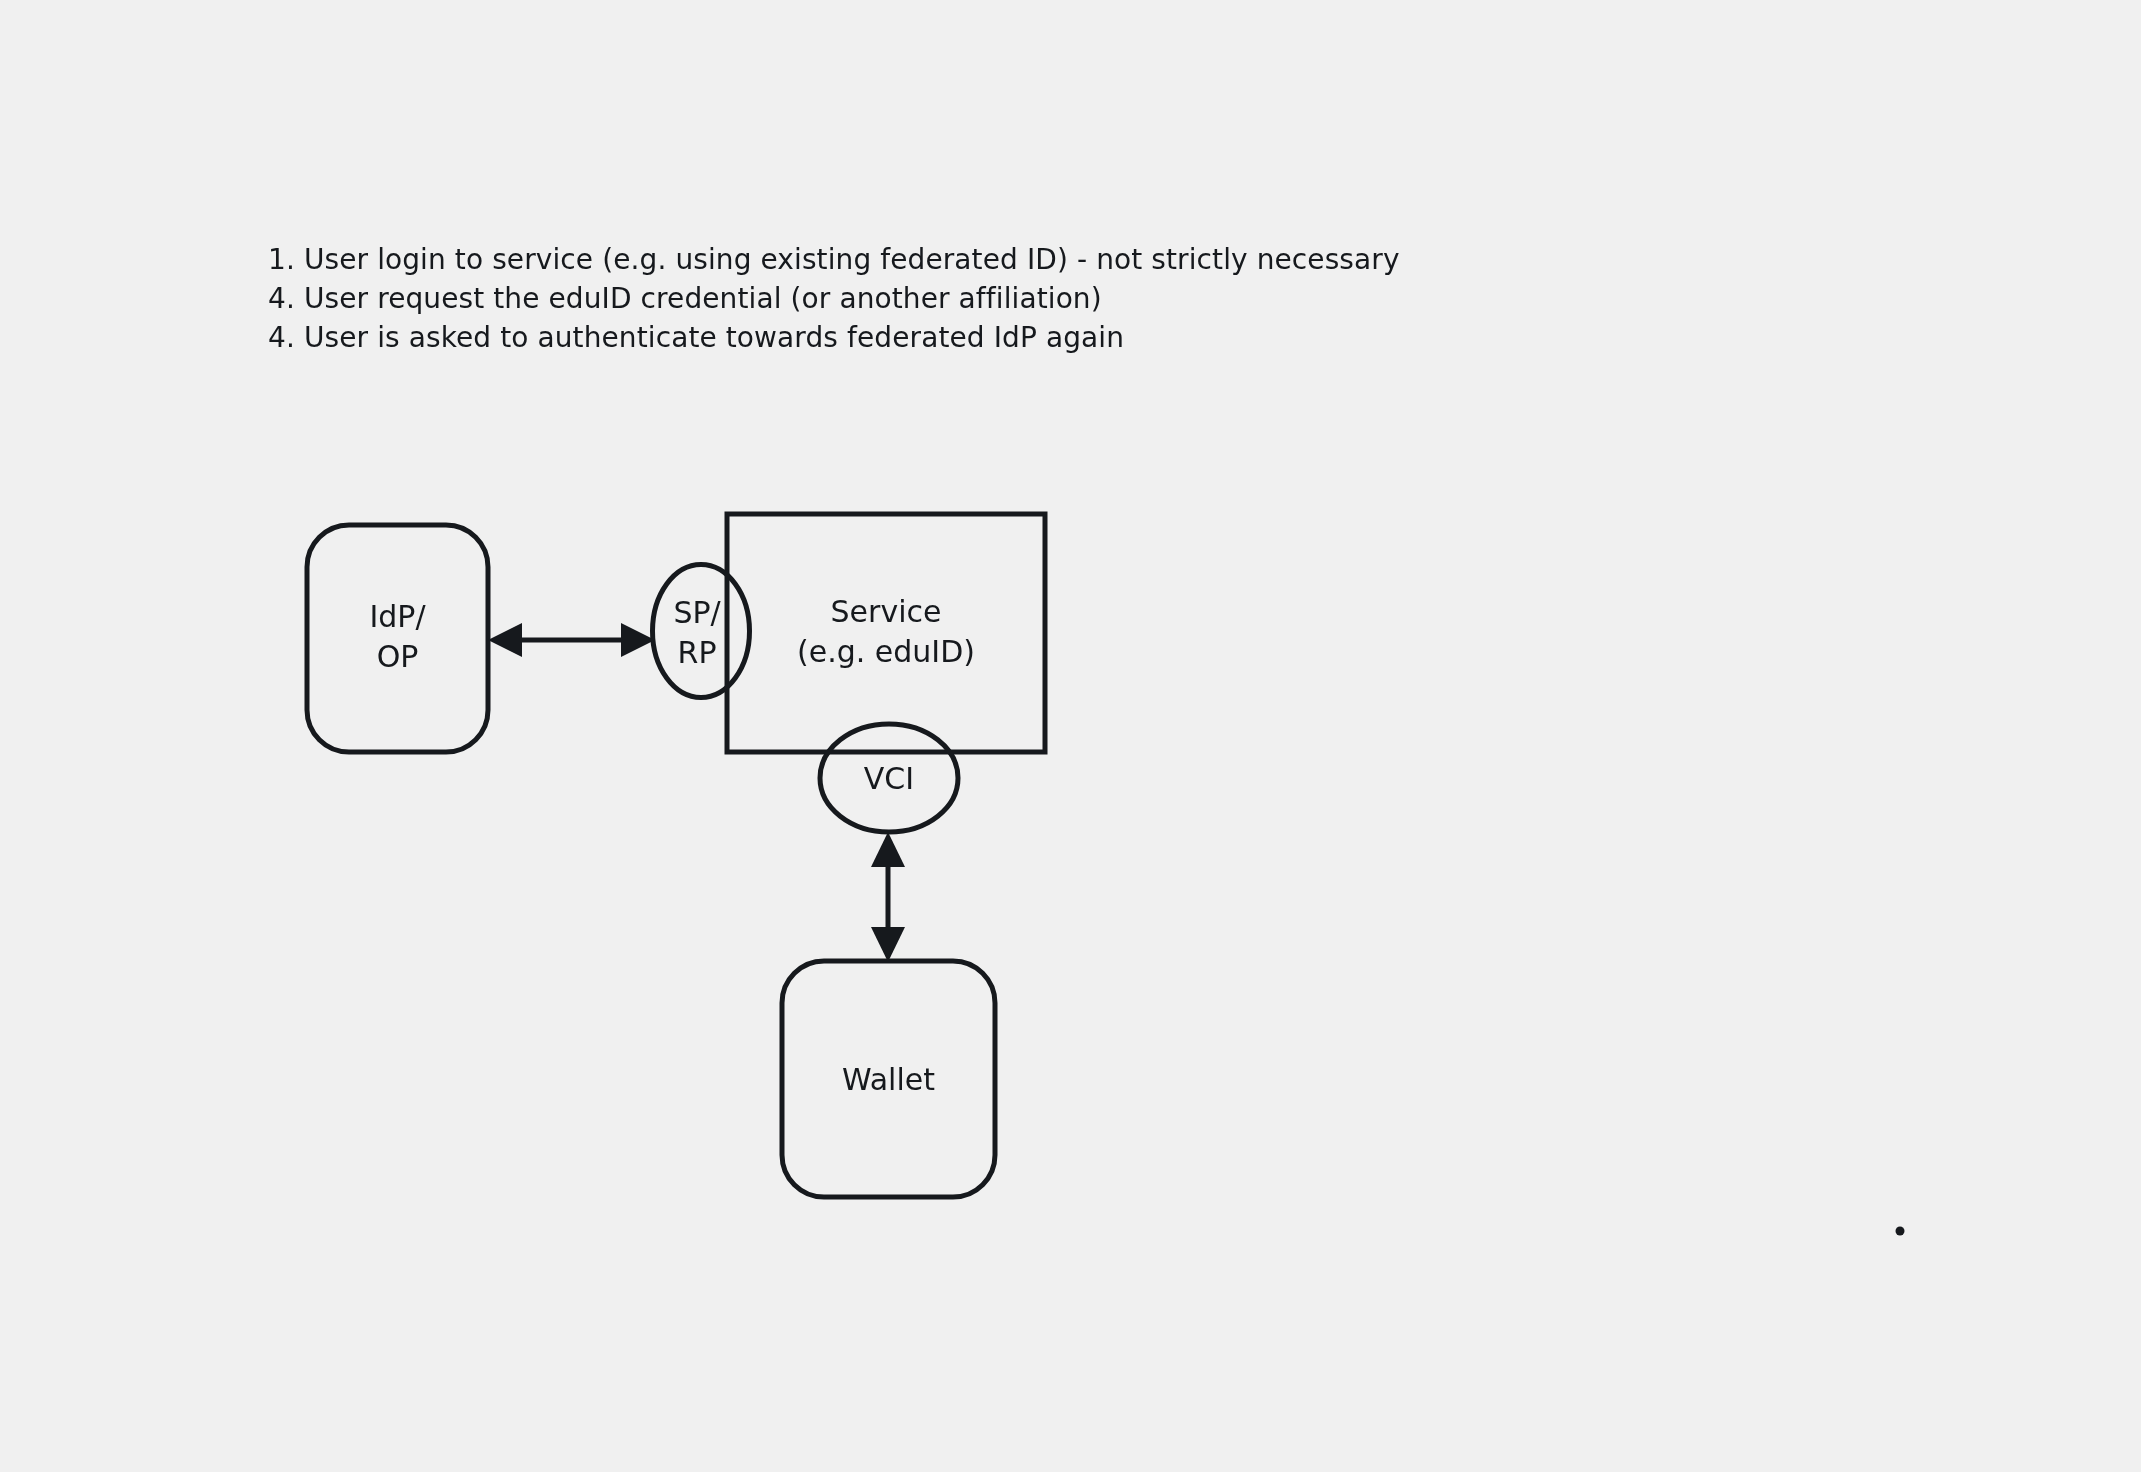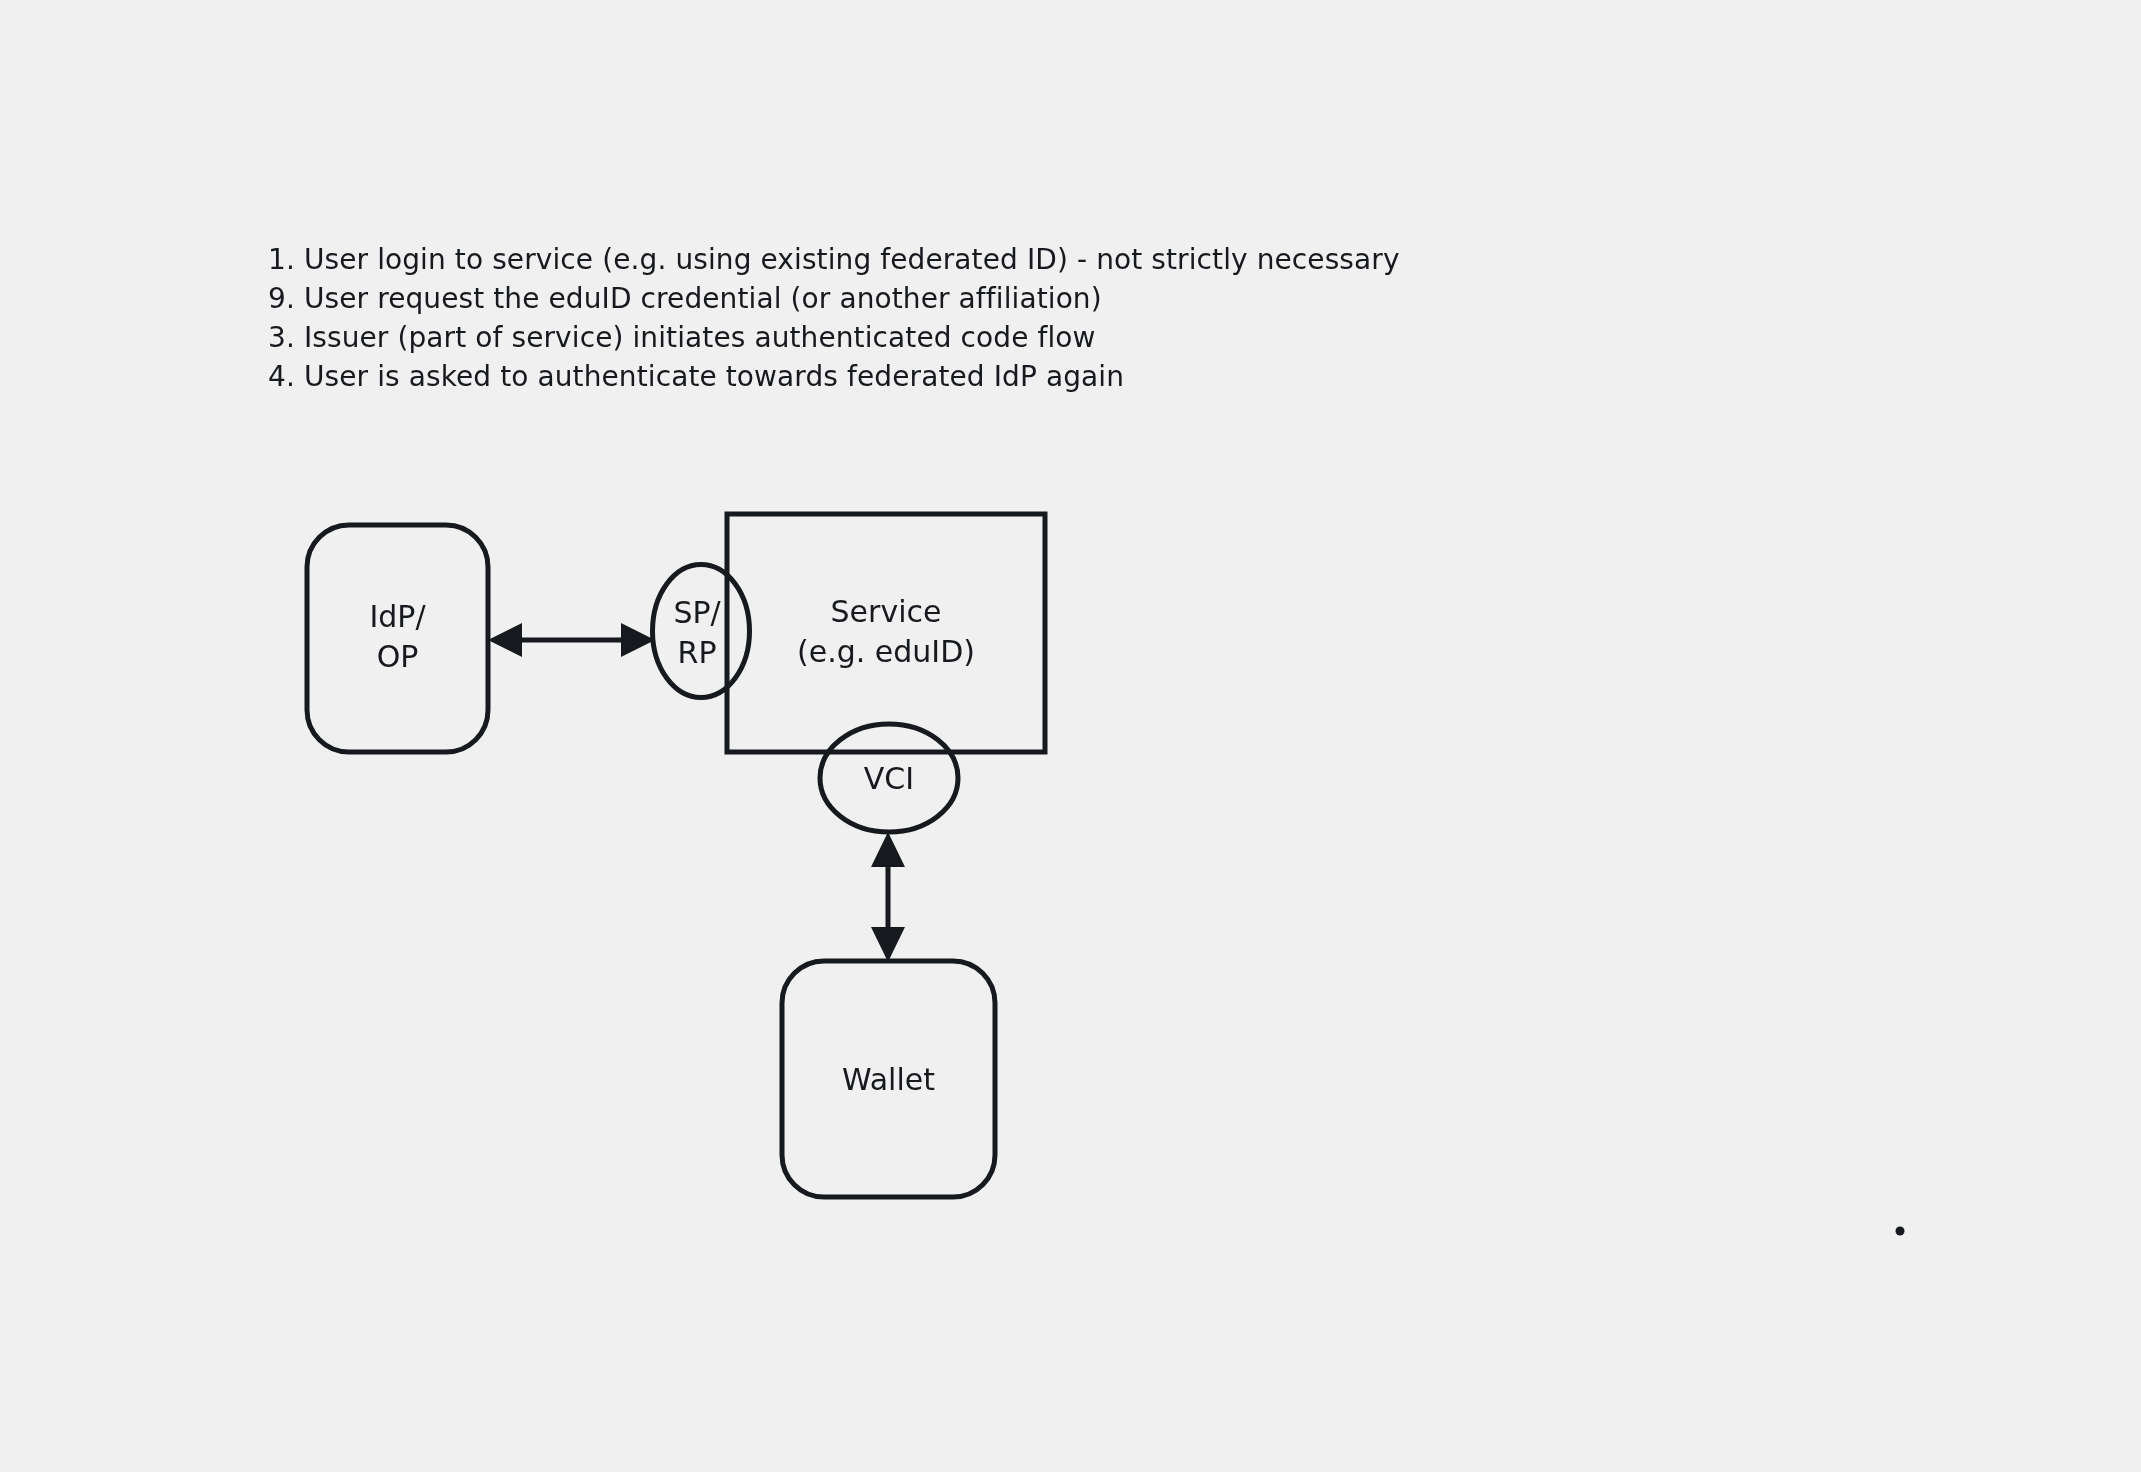--- a/index.html
+++ b/index.html
@@ -81,22 +81,21 @@
     fill: #16191d;
   }
 </style>
 </head>
 <body>
 
 <div id="canvas">
 
   <div class="steps">
     <div class="step-line">1. User login to service (e.g. using existing federated ID) - not strictly necessary</div>
-    <div class="step-line">9. User request the eduID credential (or another affiliation)</div>
-    <div class="step-line">3. Issuer (part of service) initiates authenticated code flow</div>
+    <div class="step-line">4. User request the eduID credential (or another affiliation)</div>
     <div class="step-line">4. User is asked to authenticate towards federated IdP again</div>
   </div>
 
   <svg id="diagram" viewBox="0 0 2141 1472" xmlns="http://www.w3.org/2000/svg">
 
     <g class="hit">
       <rect class="shape-fill-bg" x="307" y="525" width="181" height="227" rx="42" ry="42"></rect>
       <text class="node-label" x="397.5" y="618">IdP/</text>
       <text class="node-label" x="397.5" y="658">OP</text>
     </g>

